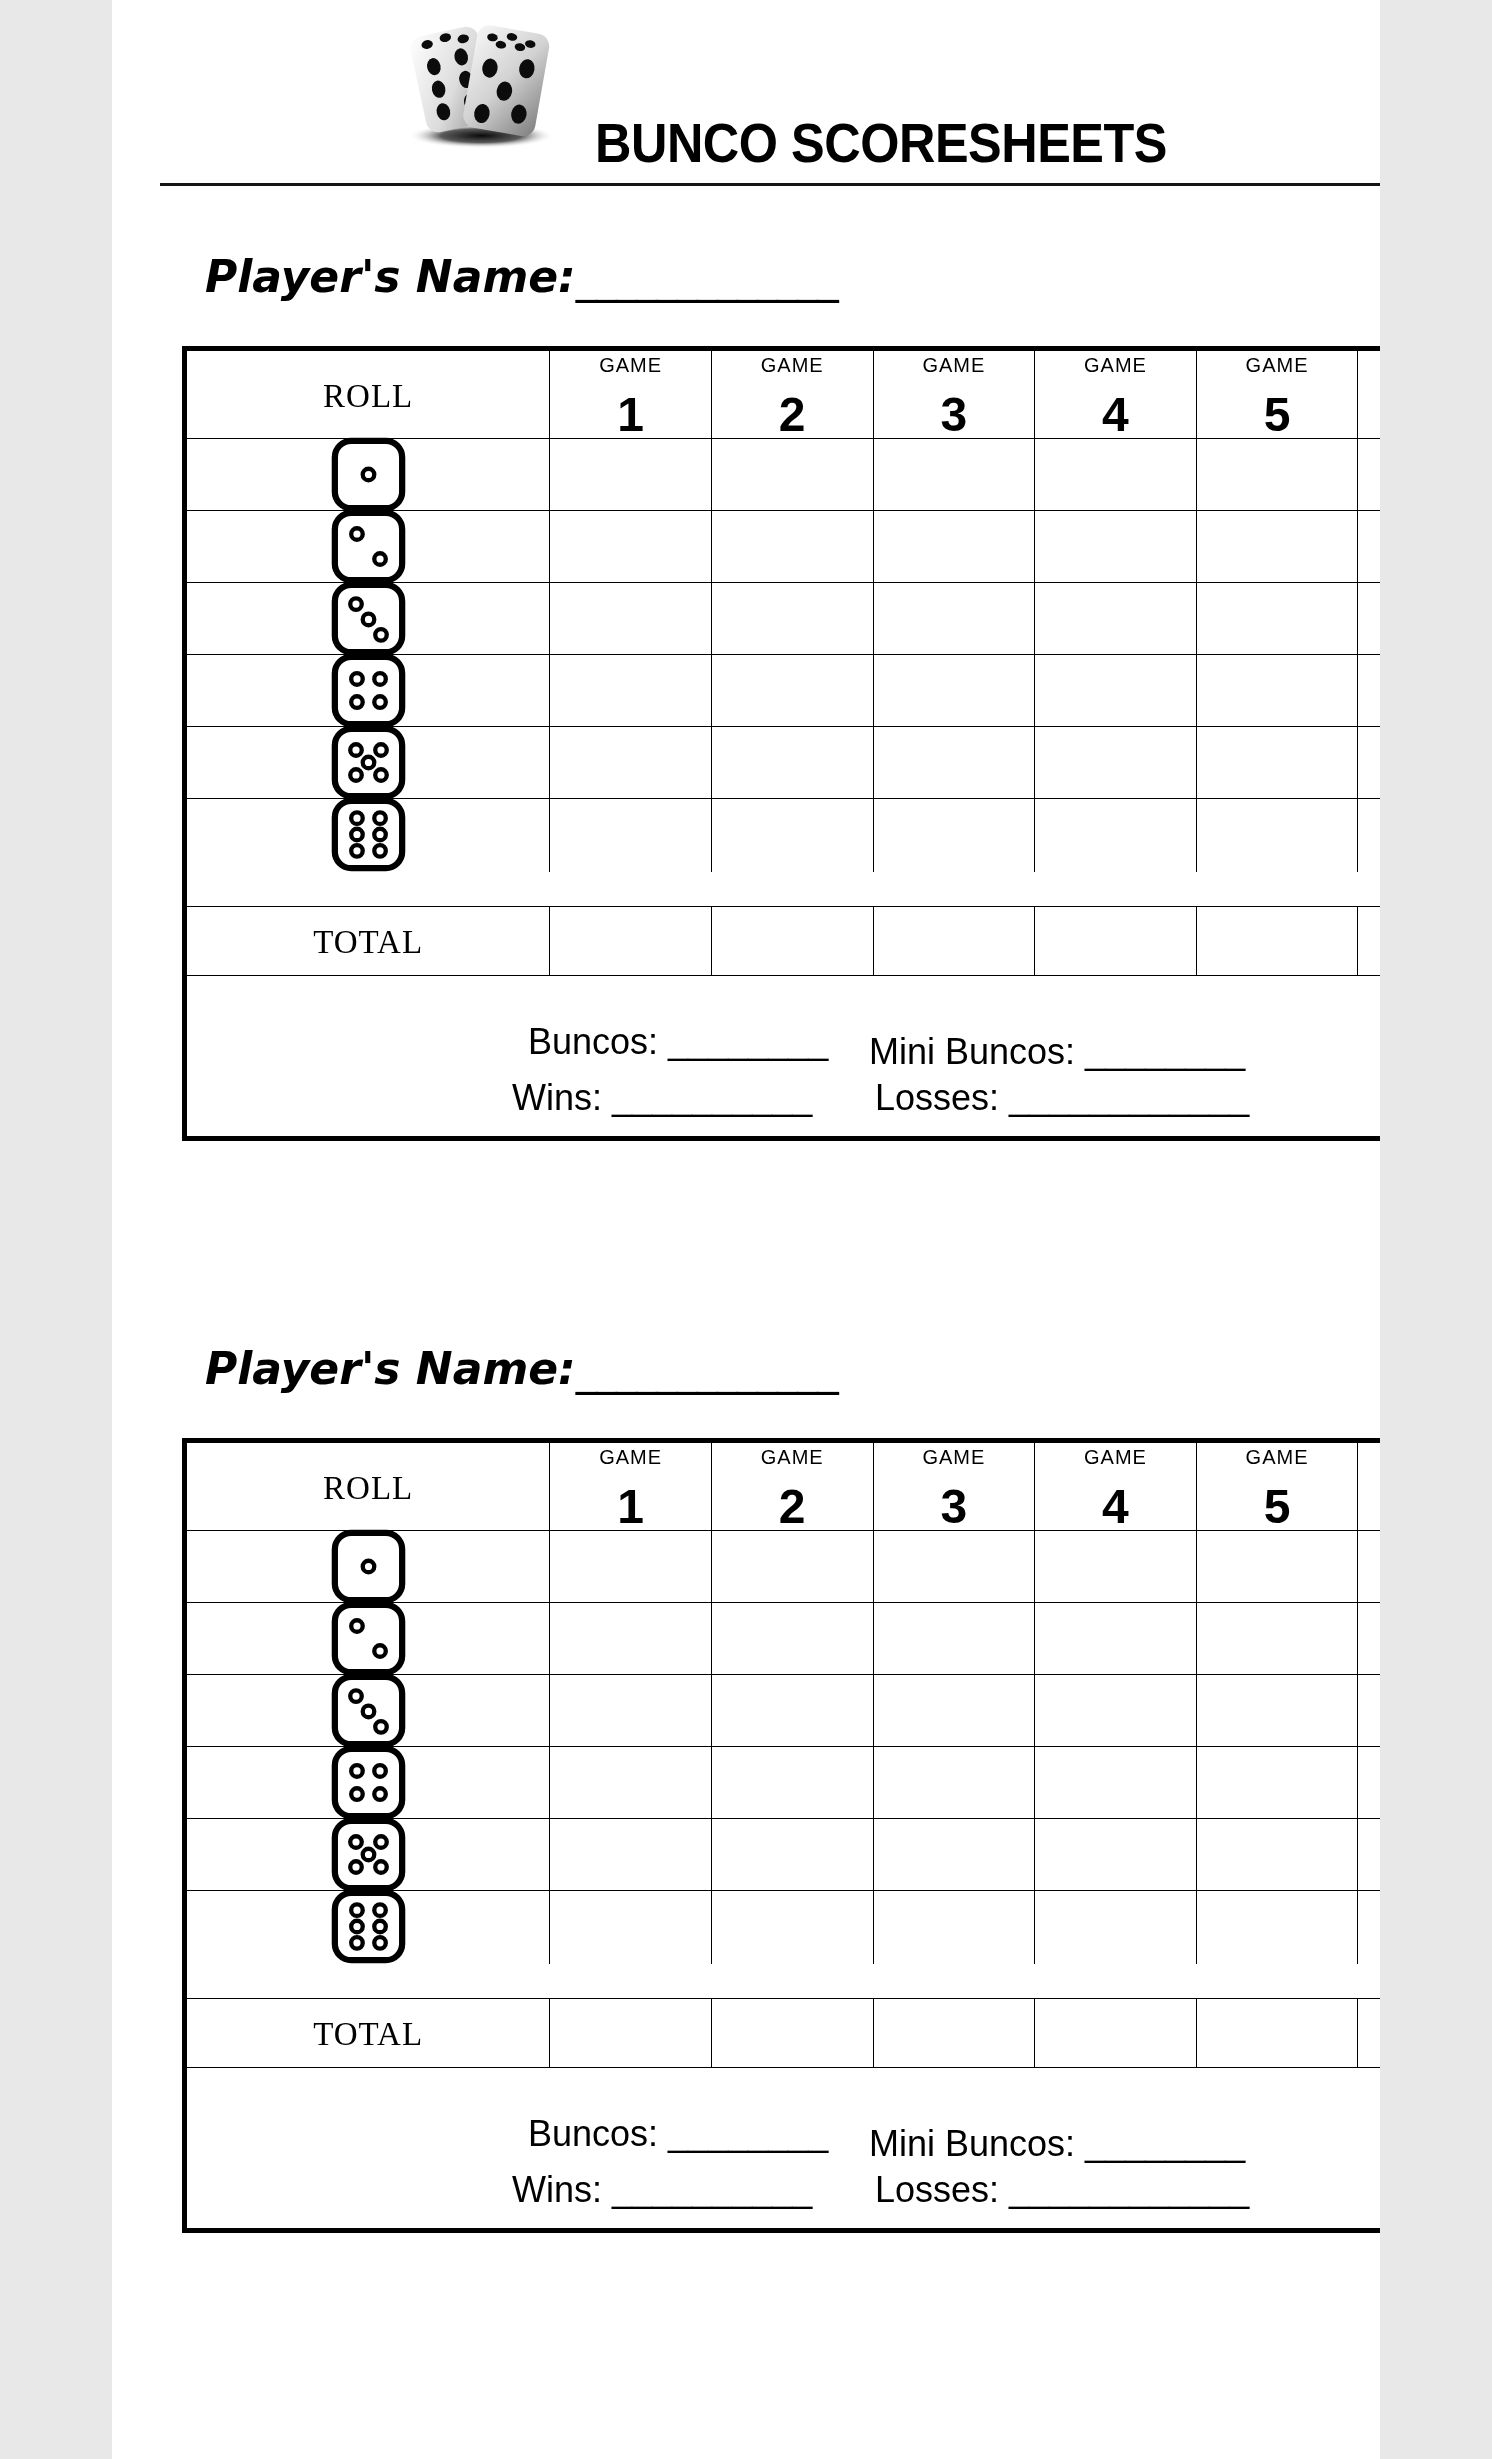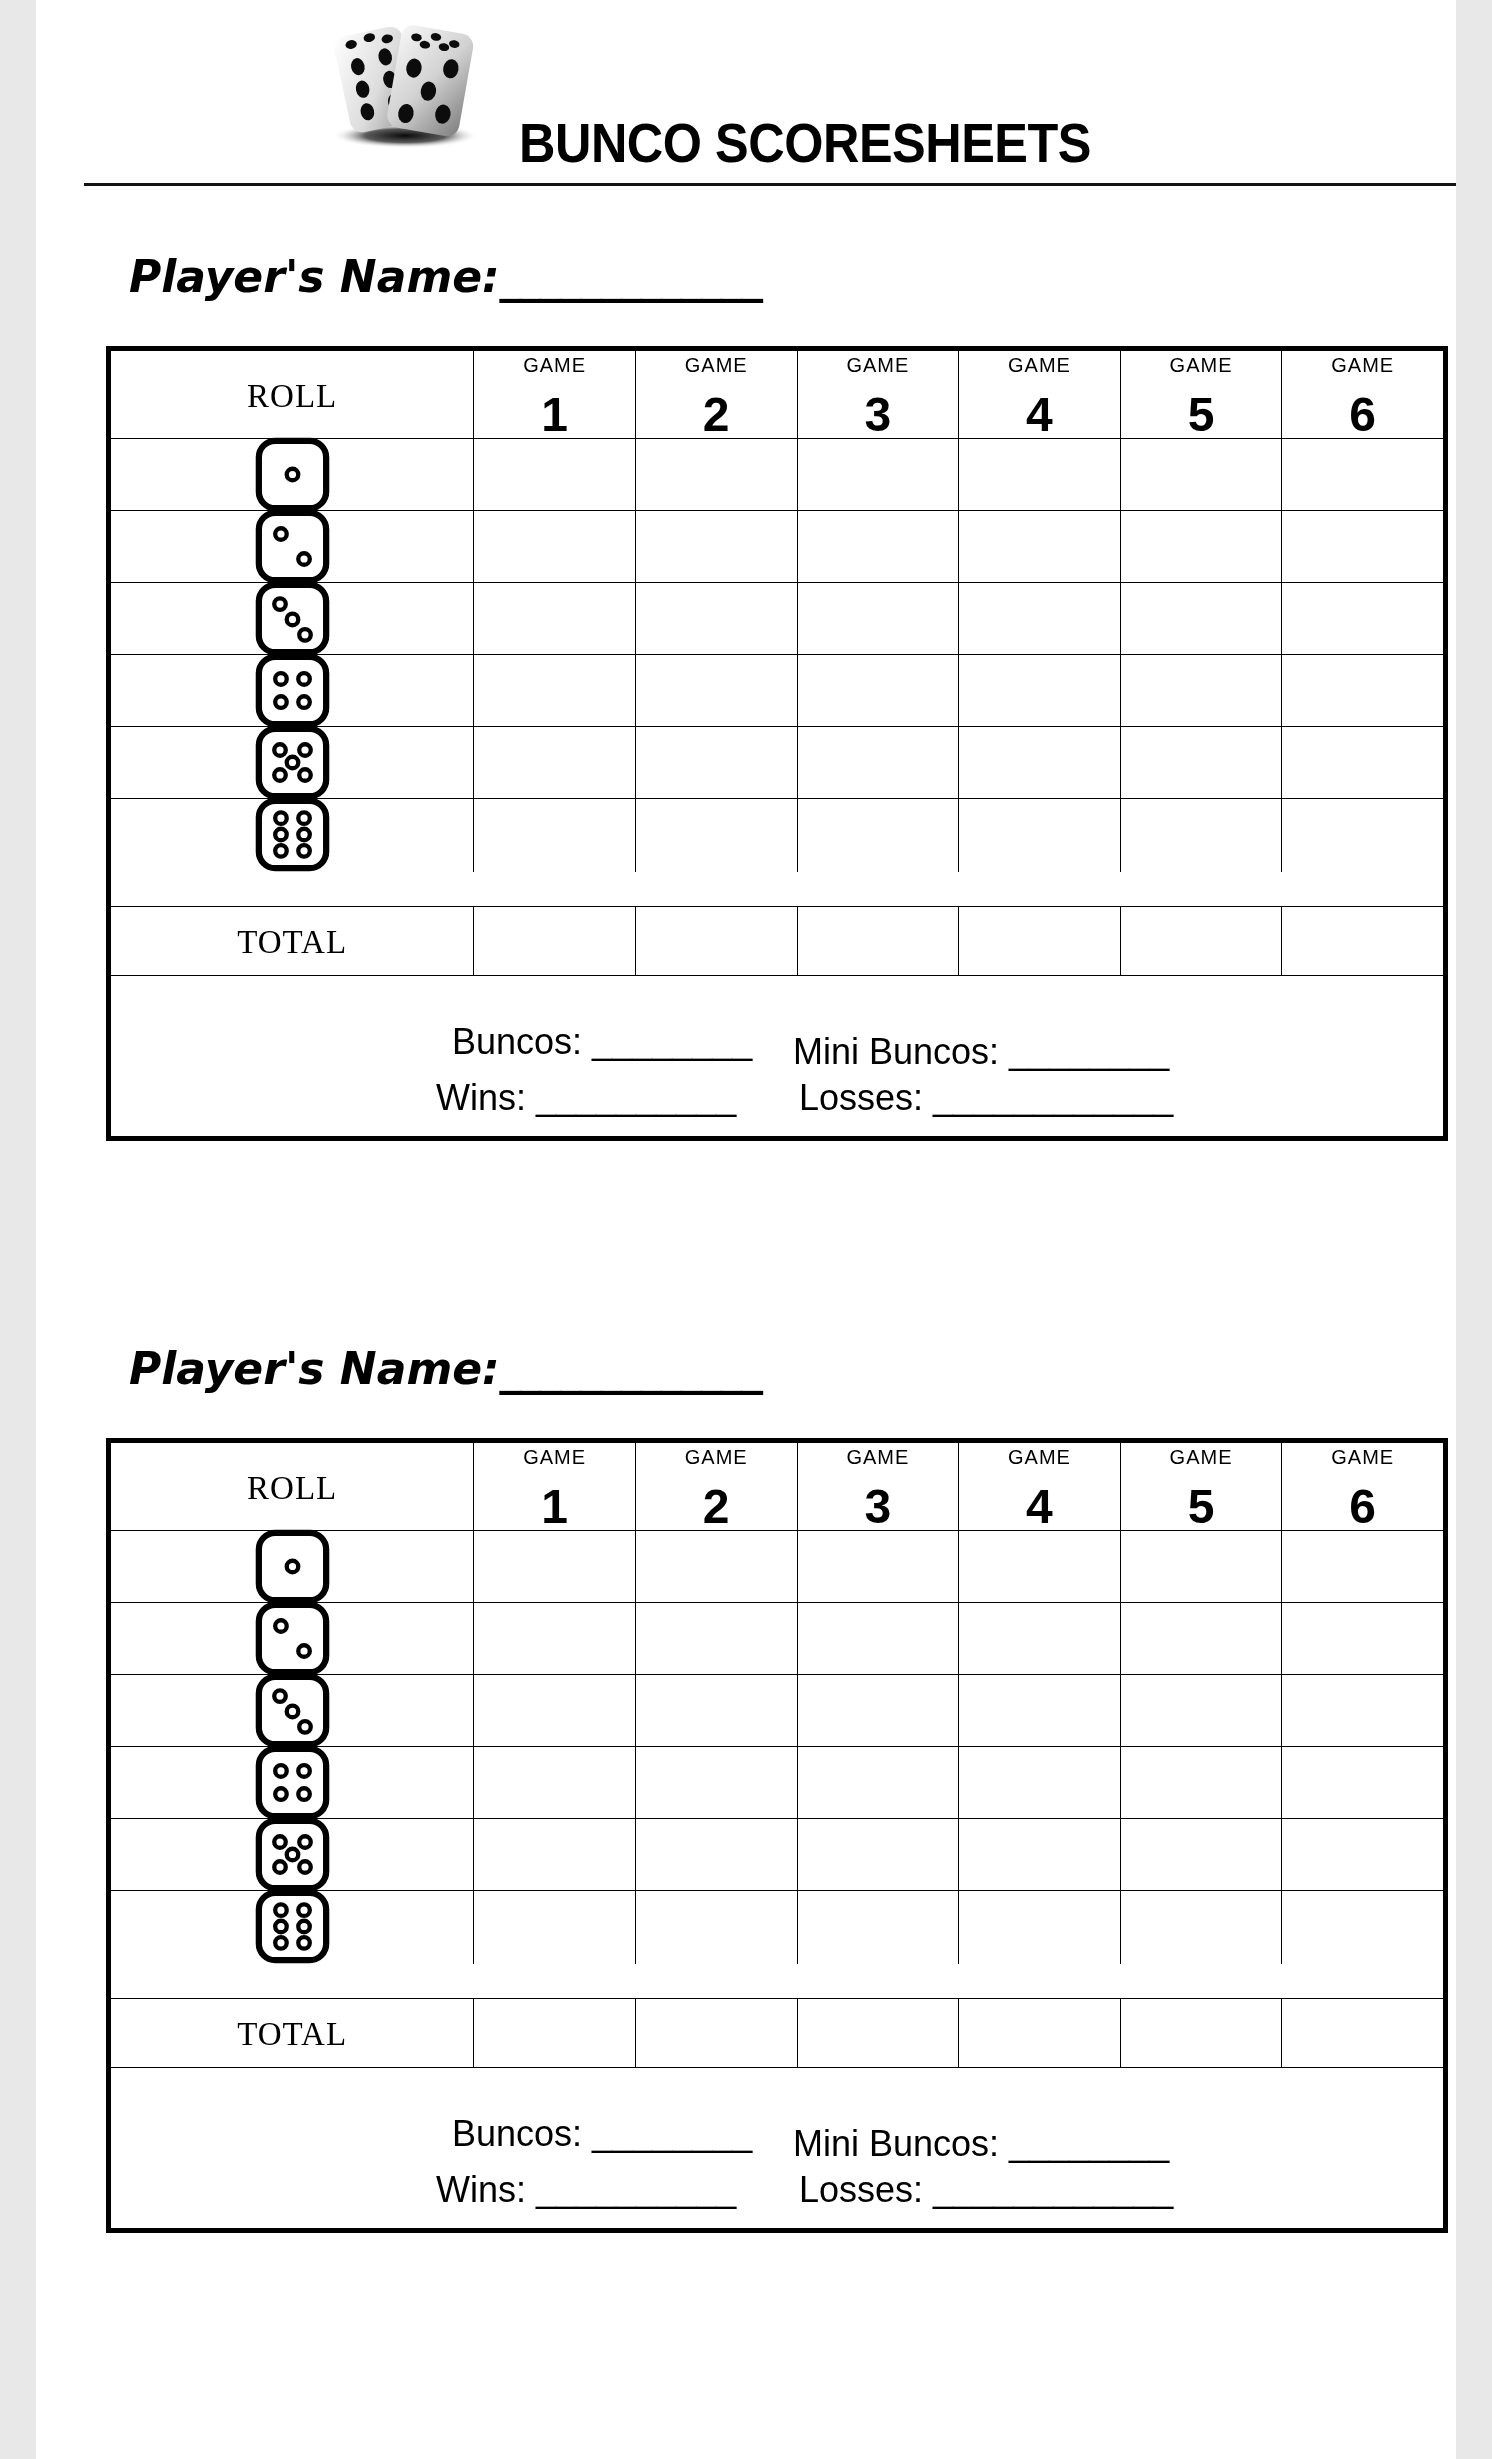--- a/index.html
+++ b/index.html
@@ -1,37 +1,37 @@
 <!DOCTYPE html>
 <html><head>
 <meta charset="utf-8">
 <style>
   html,body { margin:0; padding:0; background:#e8e8e8; }
   .page {
-    position:relative; width:1420px; height:2459px; margin:0 auto;
+    position:relative; width:1268px; height:2459px; margin:0 auto;
     background:#ffffff; overflow:hidden;
     font-family:"Liberation Sans", sans-serif; color:#000;
   }
   
   .logo { position:absolute; left:271px; top:7.7px; width:207px; height:144px; }
   .title {
     position:absolute; left:483px; top:115px;
     font-size:56px; font-weight:700; letter-spacing:-0.5px; line-height:1;
     transform:scaleX(0.90); transform-origin:left center; white-space:nowrap;
   }
   .header-rule { position:absolute; left:48px; top:183px; width:1398px; height:2.9px; background:#141414; }
   
   .sheet { position:absolute; left:0; top:0; width:1493px; height:1092px; }
   .sheet.second { top:1092px; }
   .player-line {
     position:absolute; left:93px; top:248px; white-space:nowrap;
     font-family:"DejaVu Sans", sans-serif; font-style:italic; font-weight:600;
     font-size:44px; line-height:1.3;
   }
-  .player-line .blank { font-weight:700; letter-spacing:-1.9px; }
+  .player-line .blank { font-weight:400; letter-spacing:-1.9px; }
   
   .score-table {
     position:absolute; left:70px; top:346px; width:1342px; height:795px;
     border:5.8px solid #000; box-sizing:border-box; background:#fff;
   }
   .row { display:grid; grid-template-columns:27.2% repeat(6,1fr); box-sizing:border-box; }
   .row + .row, .tfooter { border-top:1.9px solid #000; }
   .row > div { box-sizing:border-box; border-left:1.9px solid #000; }
   .row > div:first-child { border-left:none; }
   .header-row { height:87px; }

